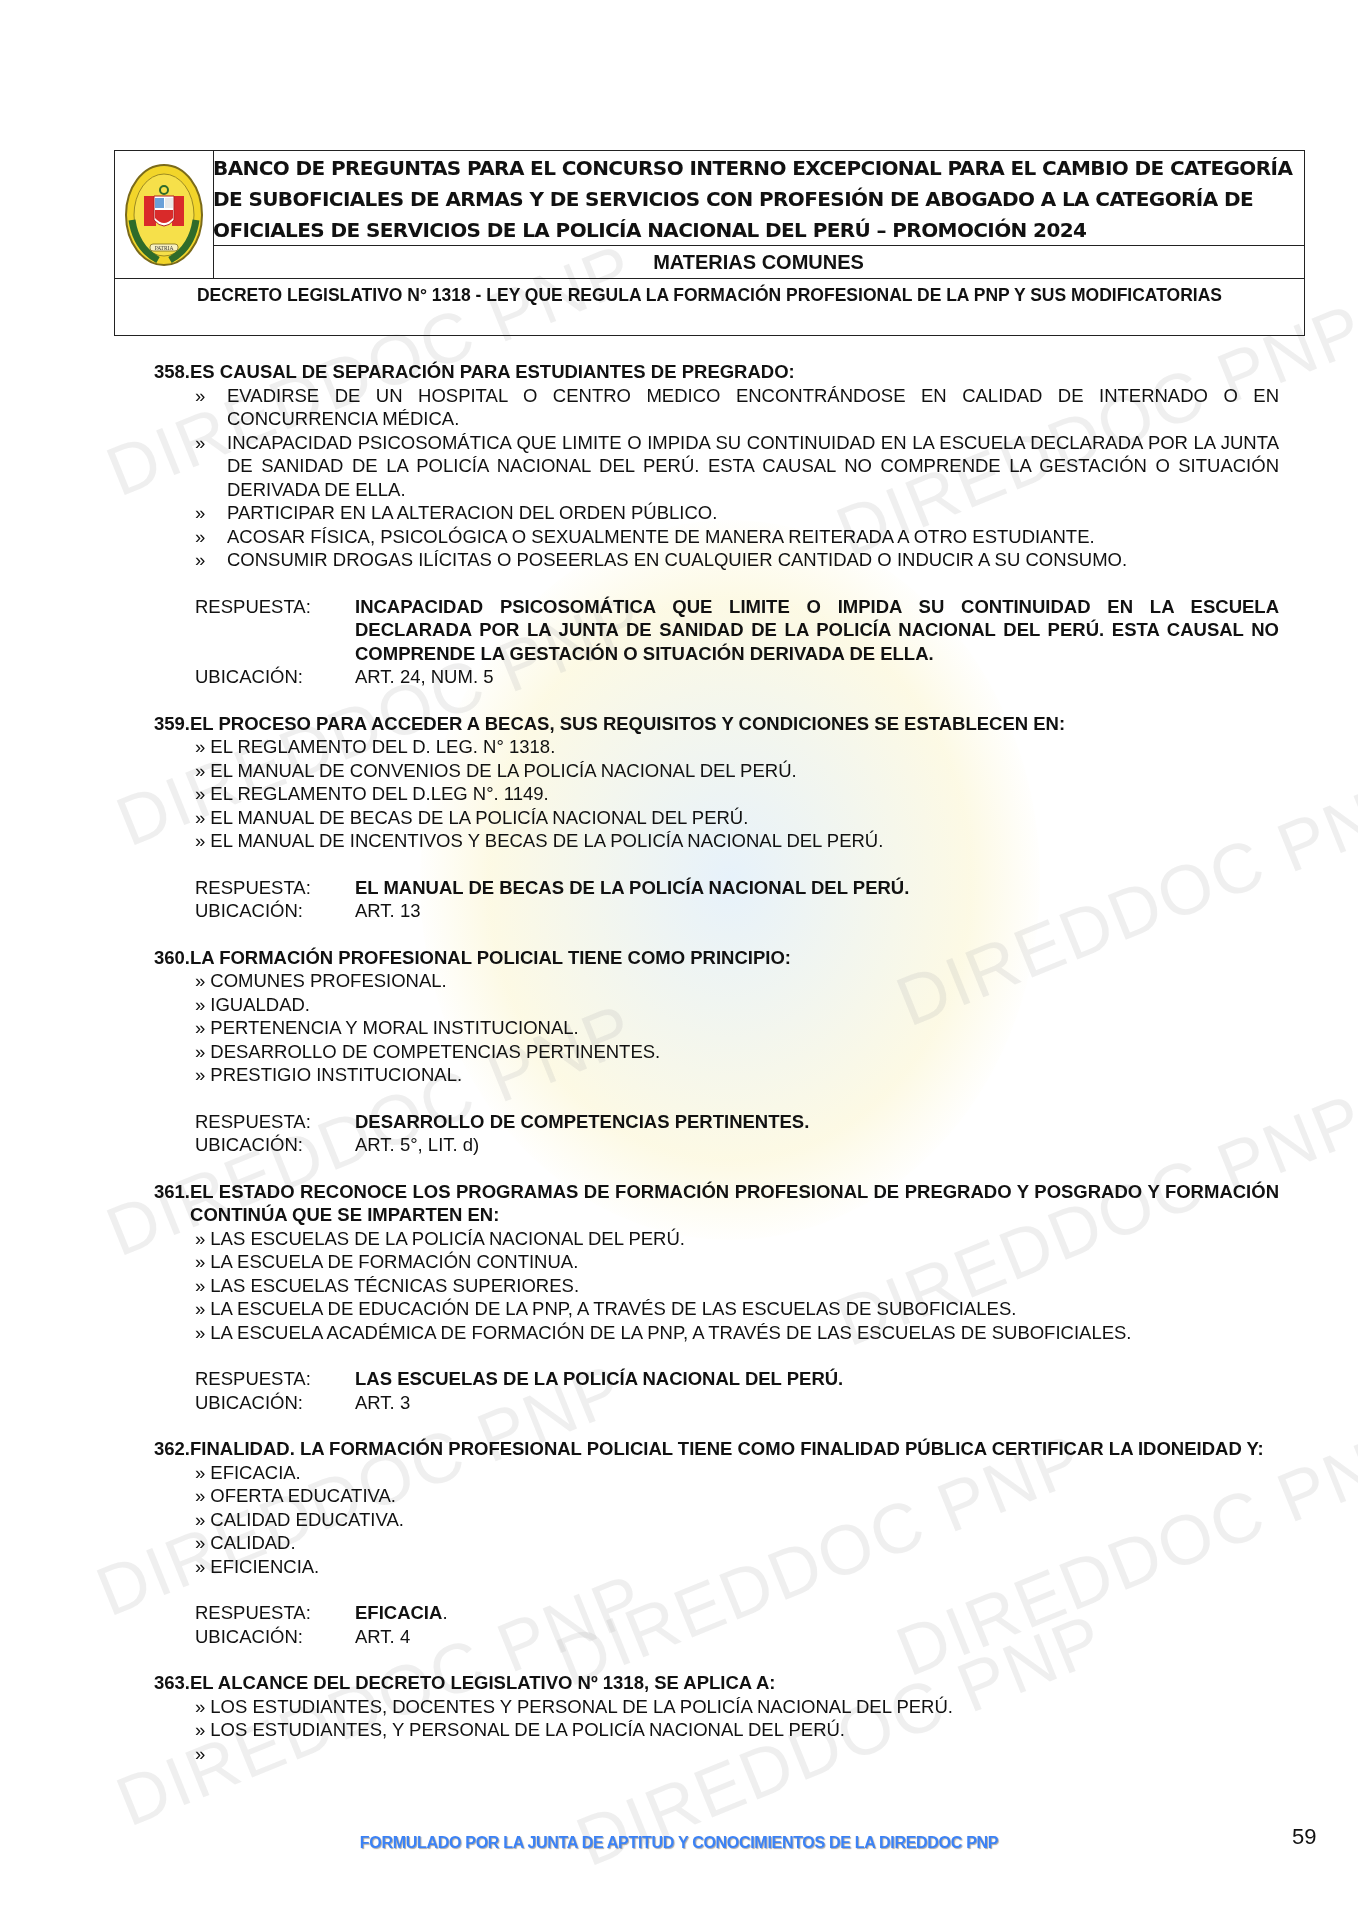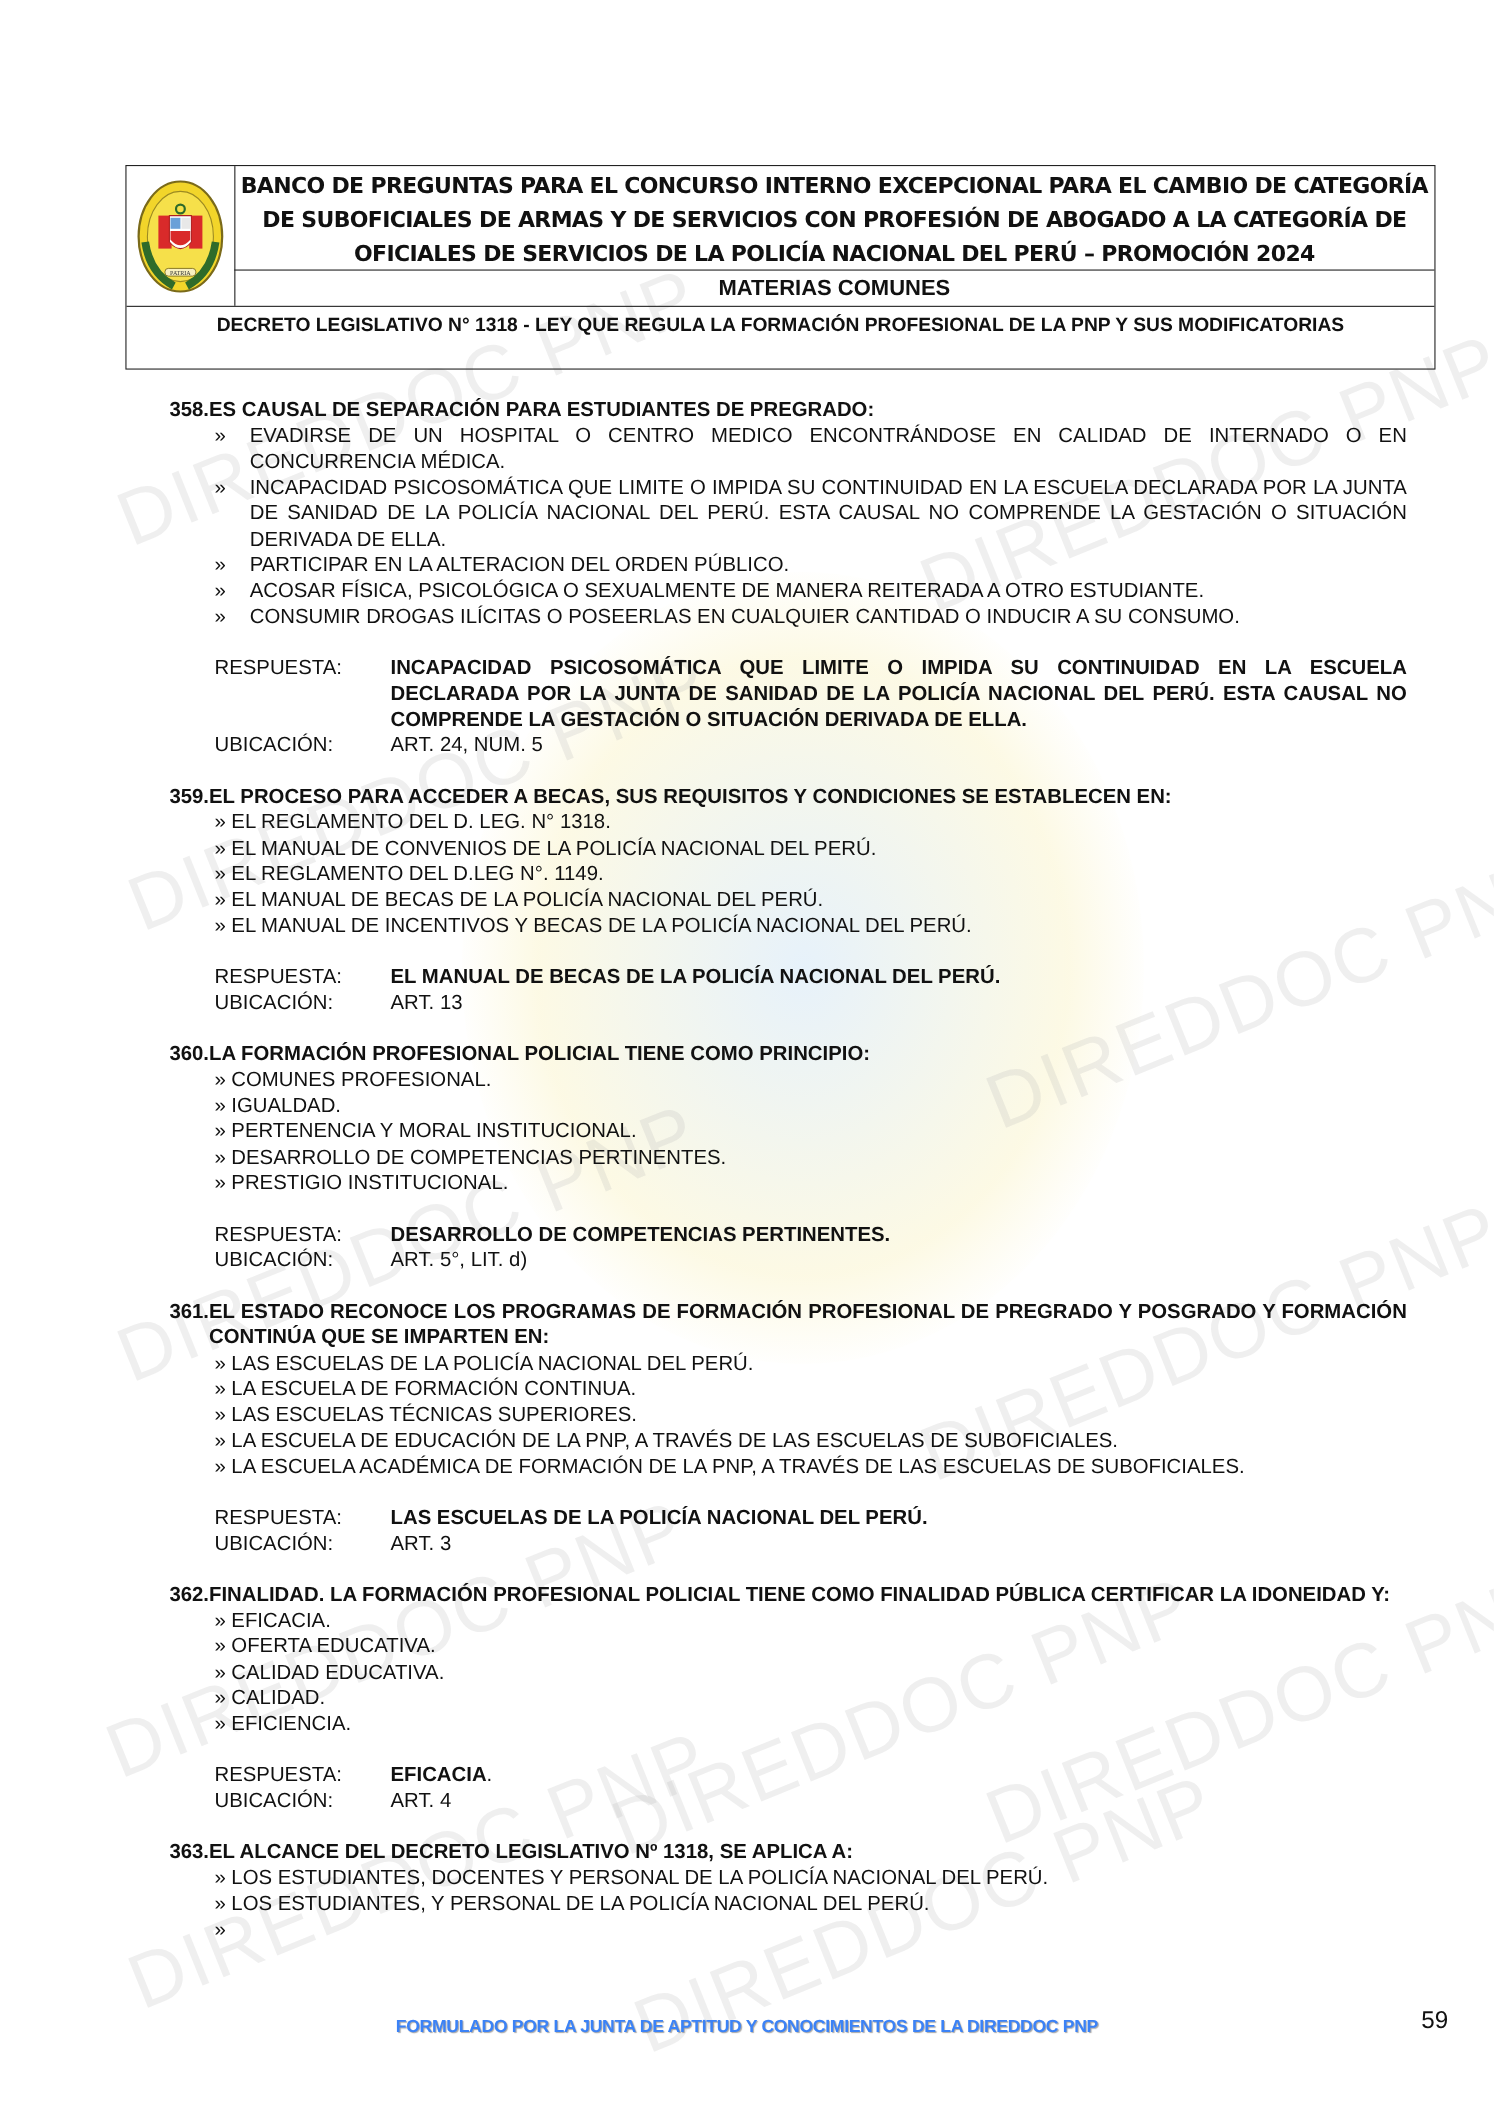--- a/index.html
+++ b/index.html
@@ -1,21 +1,21 @@
 <!DOCTYPE html>
 <html><head>
 <meta charset="utf-8">
 <style>
   html, body { margin: 0; padding: 0; background: #ffffff; }
   body { width: 1358px; height: 1920px; position: relative; overflow: hidden; font-family: "Liberation Sans", sans-serif; color: #111; }
   .watermark { position: absolute; font-family: "Liberation Sans", sans-serif; font-size: 70px; color: rgba(180,180,180,0.22); transform: rotate(-22deg); white-space: nowrap; pointer-events: none; letter-spacing: 2px; }
   .emblem-bg { position: absolute; left: 420px; top: 520px; width: 620px; height: 720px; border-radius: 50%; background: radial-gradient(ellipse at center, rgba(120,180,230,0.18) 0%, rgba(240,220,90,0.16) 55%, rgba(255,255,255,0) 72%); pointer-events: none; }
   .header-table { position: absolute; left: 114px; top: 150px; width: 1191px; height: 186px; border: 1.5px solid #222; box-sizing: border-box; }
   .logo-cell { position: absolute; left: 0; top: 0; width: 98px; height: 127px; border-right: 1.5px solid #222; display: flex; align-items: center; justify-content: center; }
-  .title-cell { position: absolute; left: 98px; top: 0; right: 0; height: 95px; border-bottom: 1.5px solid #222; text-align: center; font-weight: bold; font-size: 20px; line-height: 31px; padding-top: 2px; box-sizing: border-box; font-family: "DejaVu Sans", sans-serif; letter-spacing: -0.6px; }
+  .title-cell { position: absolute; left: 98px; top: 0; right: 0; height: 95px; border-bottom: 1.5px solid #222; text-align: left; font-weight: bold; font-size: 20px; line-height: 31px; padding-top: 2px; box-sizing: border-box; font-family: "DejaVu Sans", sans-serif; letter-spacing: -0.6px; }
   .subject-cell { position: absolute; left: 98px; top: 95px; right: 0; height: 32px; text-align: center; font-weight: bold; font-size: 20px; line-height: 32px; }
   .law-cell { position: absolute; left: 0; right: 0; top: 127px; height: 57px; border-top: 1.5px solid #222; text-align: center; font-weight: bold; font-size: 17.5px; line-height: 23px; padding: 5px 60px 0 60px; box-sizing: border-box; }
   .content { position: absolute; left: 154px; top: 360px; width: 1125px; }
   .question { margin-bottom: 23px; }
   .q-title { font-weight: bold; font-size: 18.5px; line-height: 23.5px; display: flex; text-align: justify; }
   .q-num { flex: 0 0 auto; }
   .q-text { flex: 1; }
   .options { margin-left: 41px; font-size: 18.5px; line-height: 23.5px; }
   .opt { display: flex; text-align: justify; }
   .opt .bullet { flex: 0 0 auto; width: 32px; }

